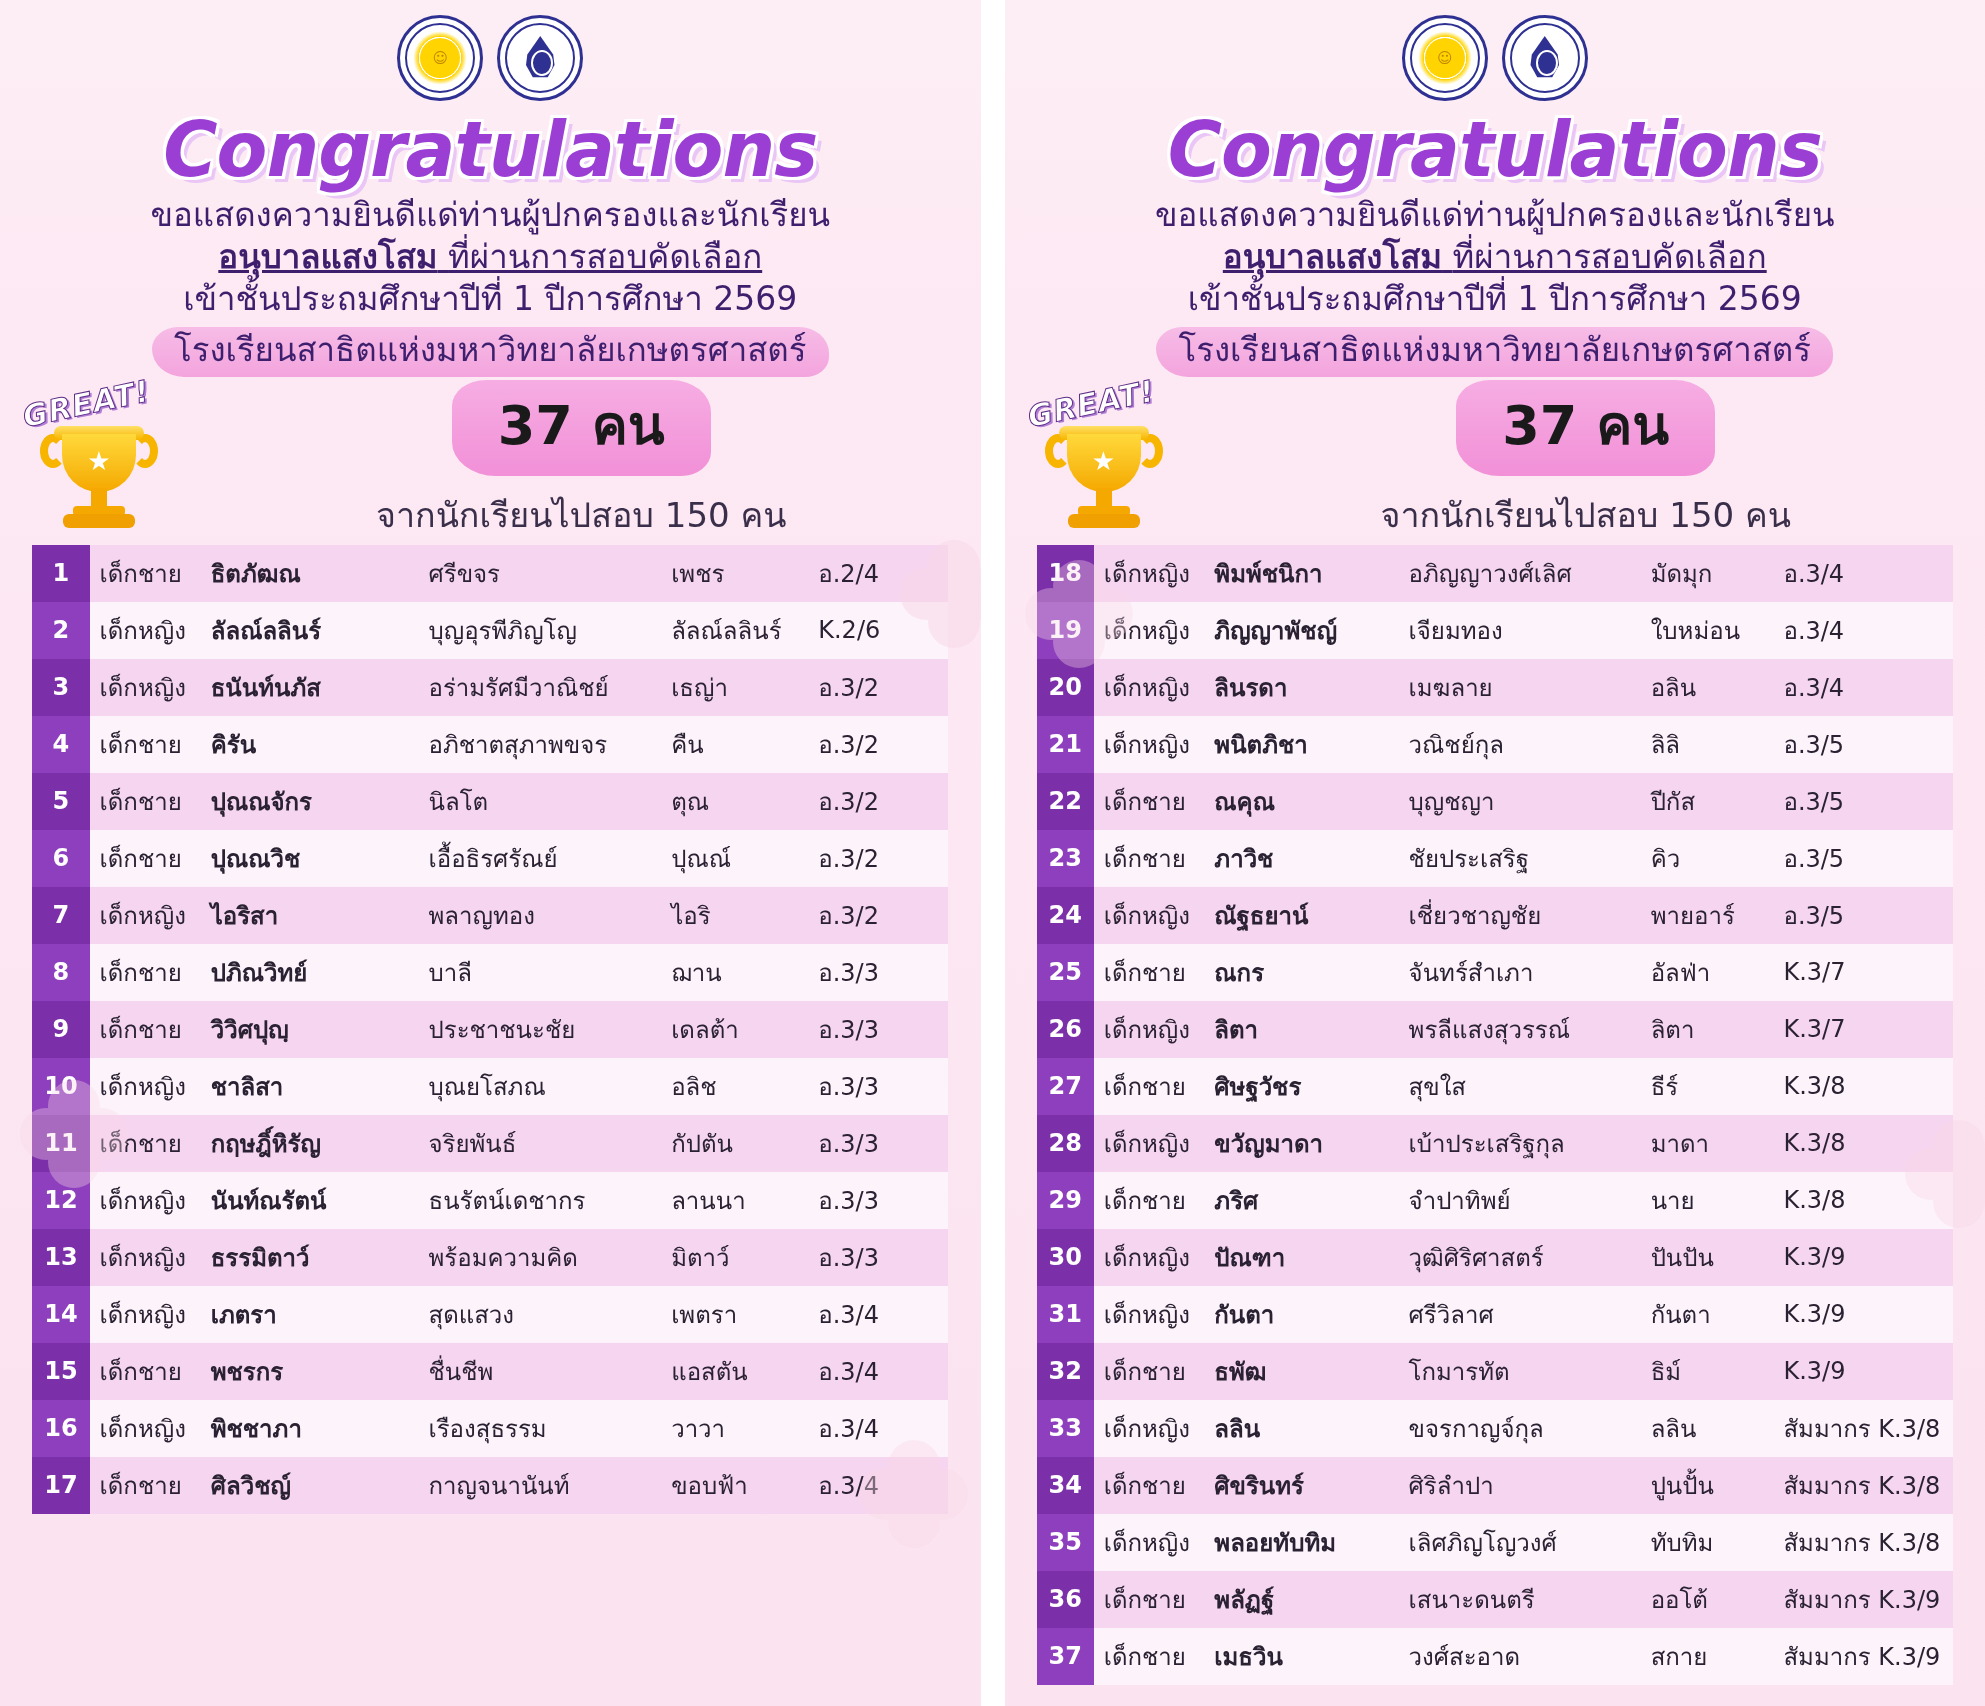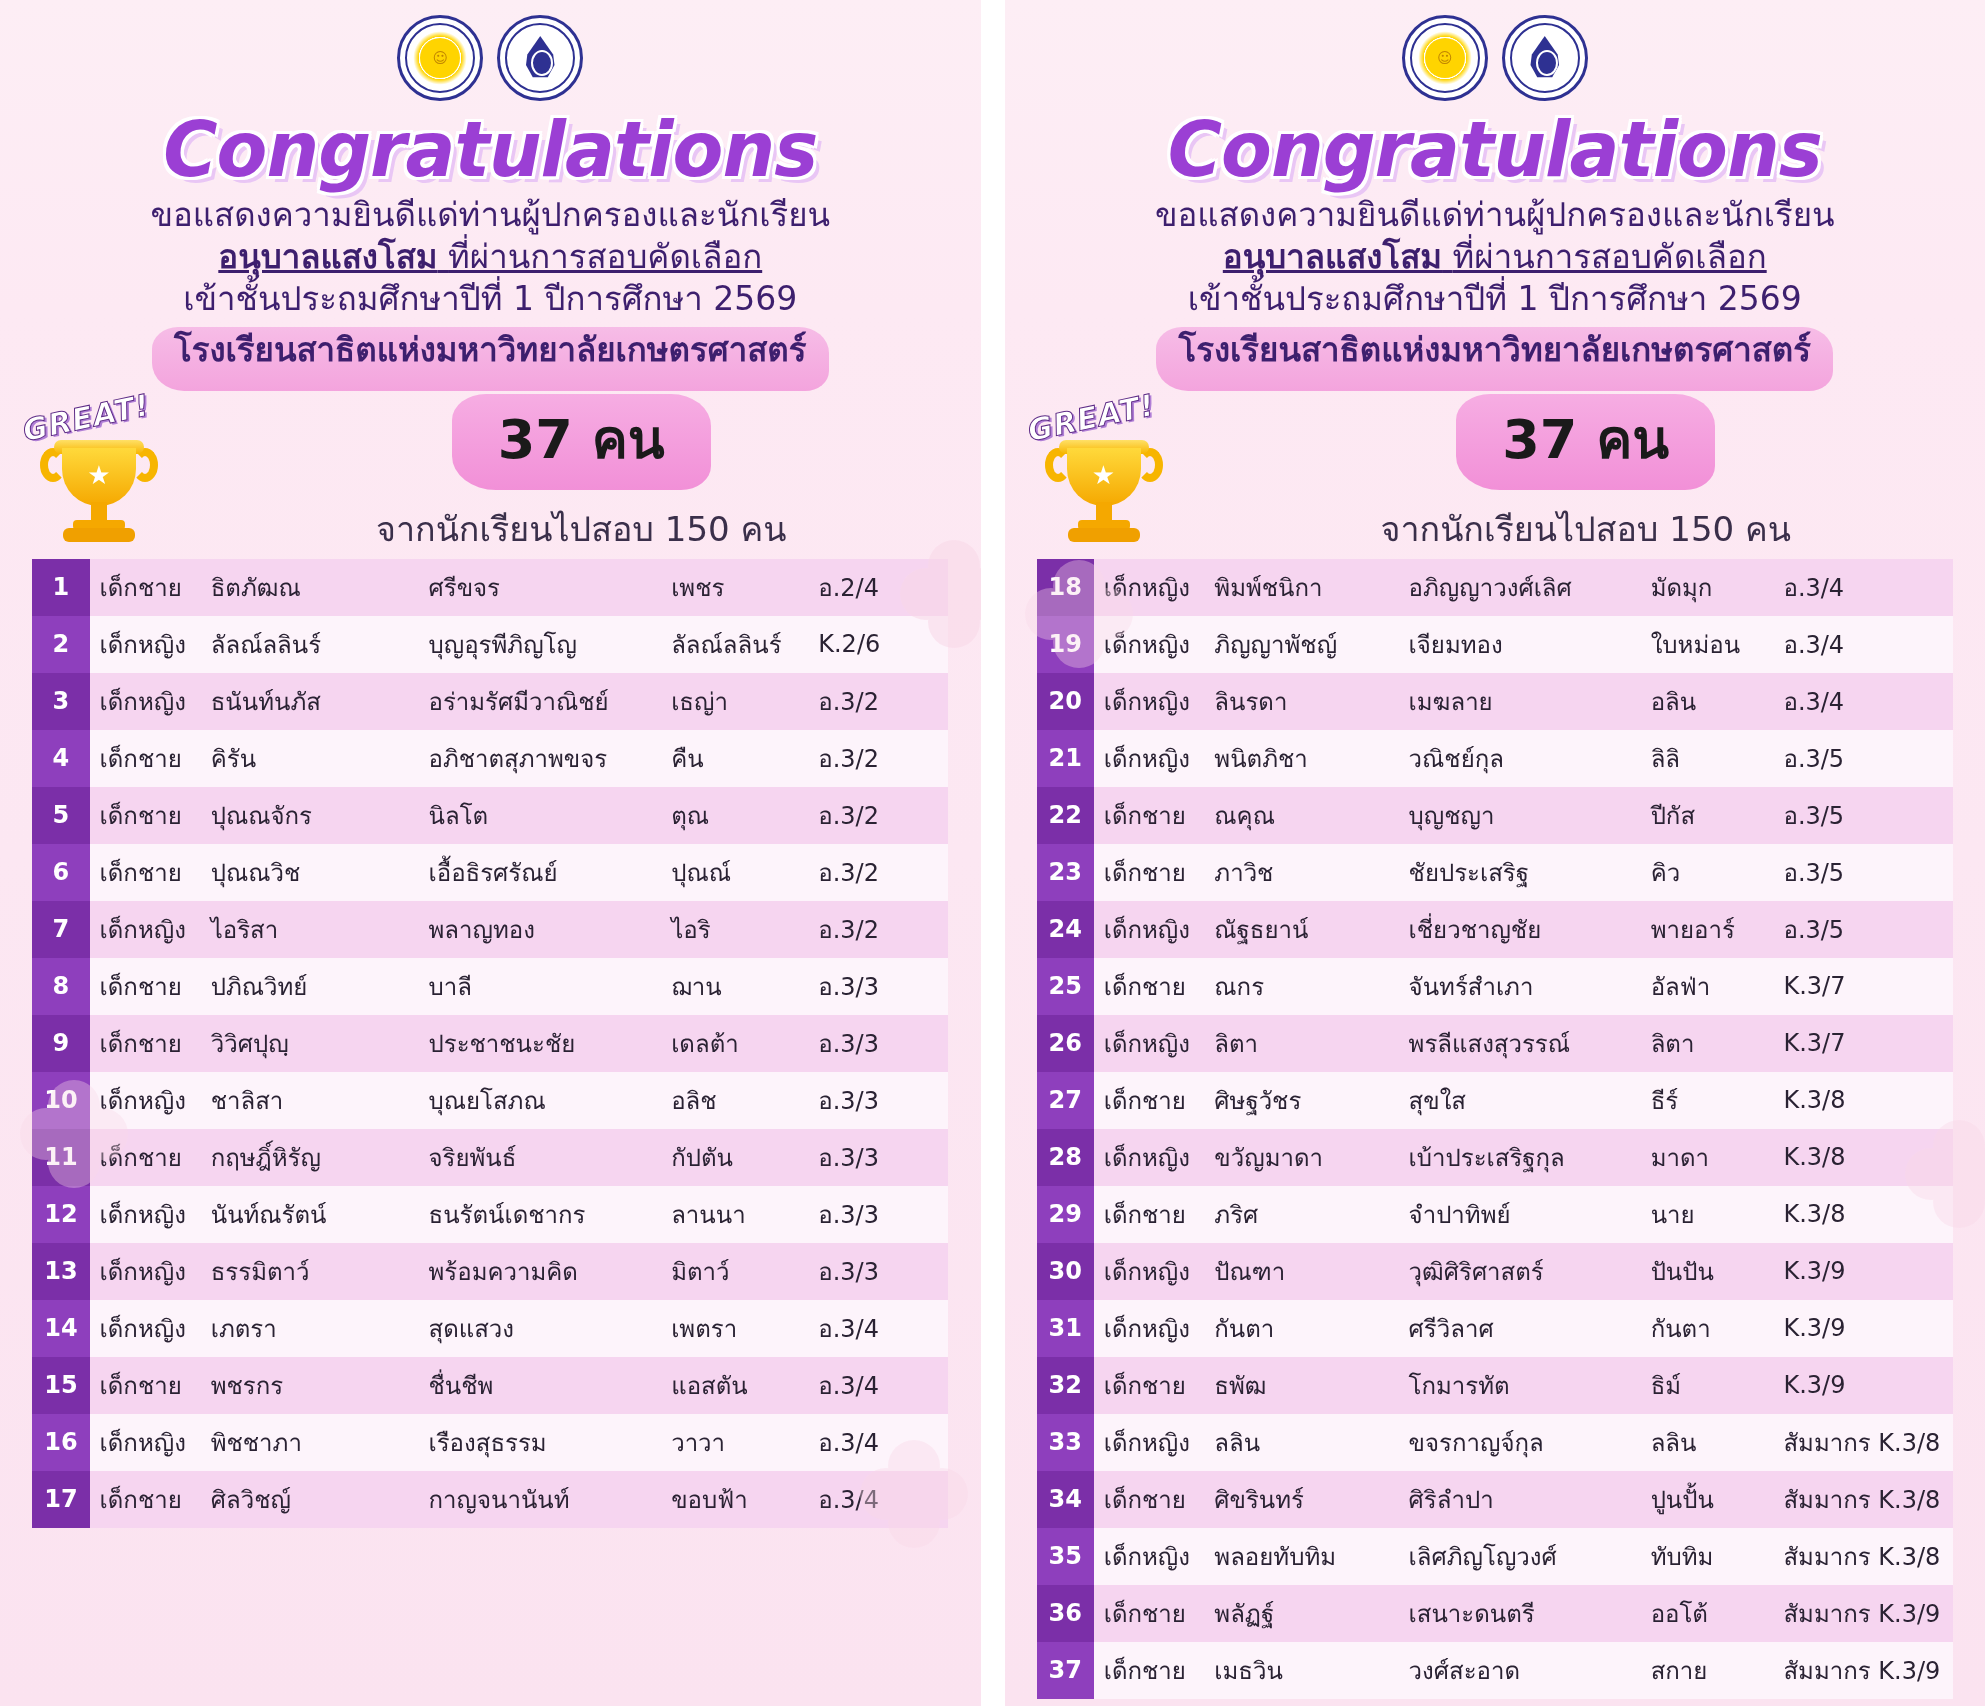--- a/index.html
+++ b/index.html
@@ -112,23 +112,23 @@
     line-height: 1.28;
   }
   .headline .l1 { font-size: 33px; }
   .headline .l2 { font-size: 33px; text-decoration: underline; }
   .headline .l2 b { font-weight: 800; }
   .headline .l3 { font-size: 33px; }
   .headline .l4 {
     display: inline-block;
     margin-top: 6px;
     font-size: 33px;
-    font-weight: 700;
+    font-weight: 400;
     color: #3d1f6e;
-    padding: 2px 22px 20px;
+    padding: 2px 22px 6px;
     background: linear-gradient(180deg, rgba(246,186,230,.95), rgba(243,160,220,.95));
     border-radius: 26px 30px 24px 32px / 22px 26px 20px 28px;
   }
 
   .count-row {
     display: flex;
     align-items: center;
     gap: 10px;
     padding: 10px 22px 0 14px;
     height: 158px;
@@ -215,21 +215,21 @@
   tr.even td { background: #fdf4fb; }
   td.idx {
     width: 58px;
     text-align: center;
     color: #fff;
     font-weight: 700;
     background: #7b2fa8 !important;
   }
   tr.even td.idx { background: #8e3fbd !important; }
   td.title { width: 112px; }
-  td.fname { width: 232px; font-weight: 400; }
+  td.fname { width: 232px; font-weight: 700; }
   td.lname { width: 250px; }
   td.nick  { width: 150px; }
   td.room  { width: 150px; }
   .panel-right td.fname { width: 210px; }
   .panel-right td.lname { width: 260px; margin-top: 19px; }
   .panel-right td.nick { width: 140px; }
   .panel-right td.room { width: 180px; }
 </style>
 </head>
 <body>

